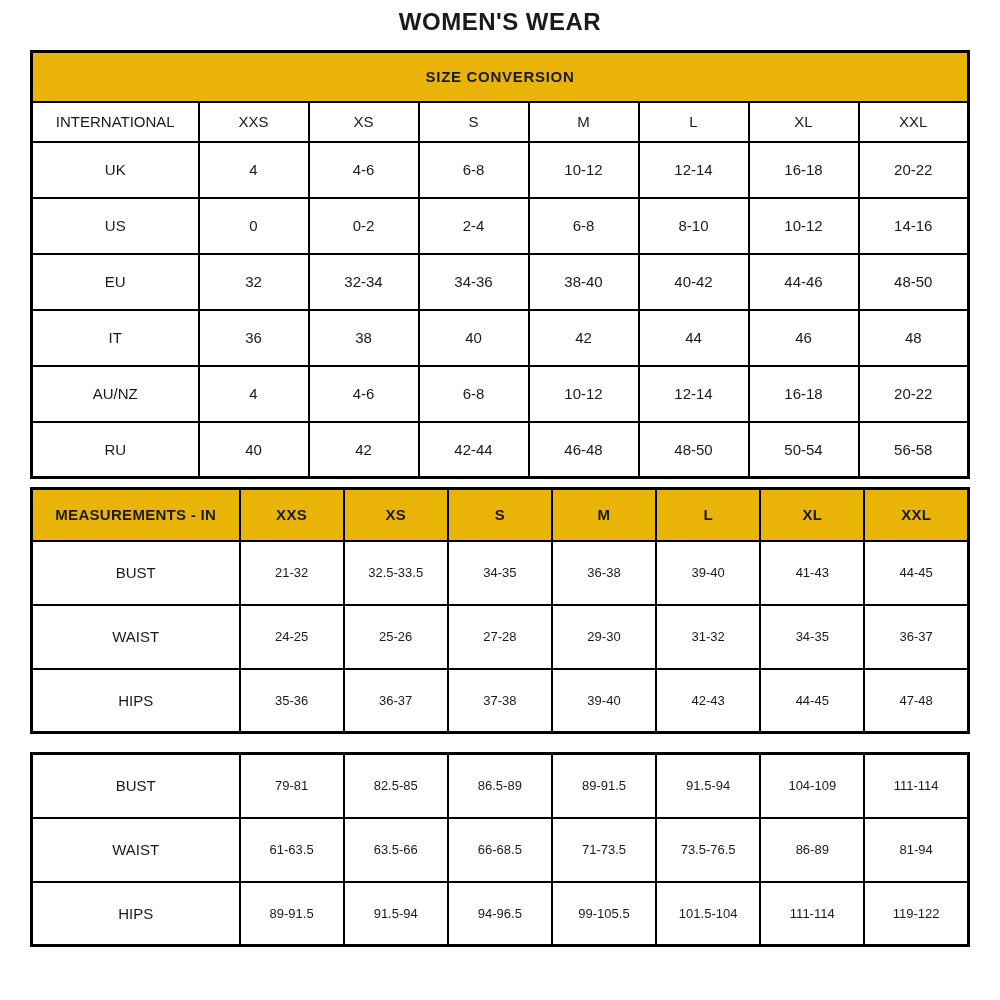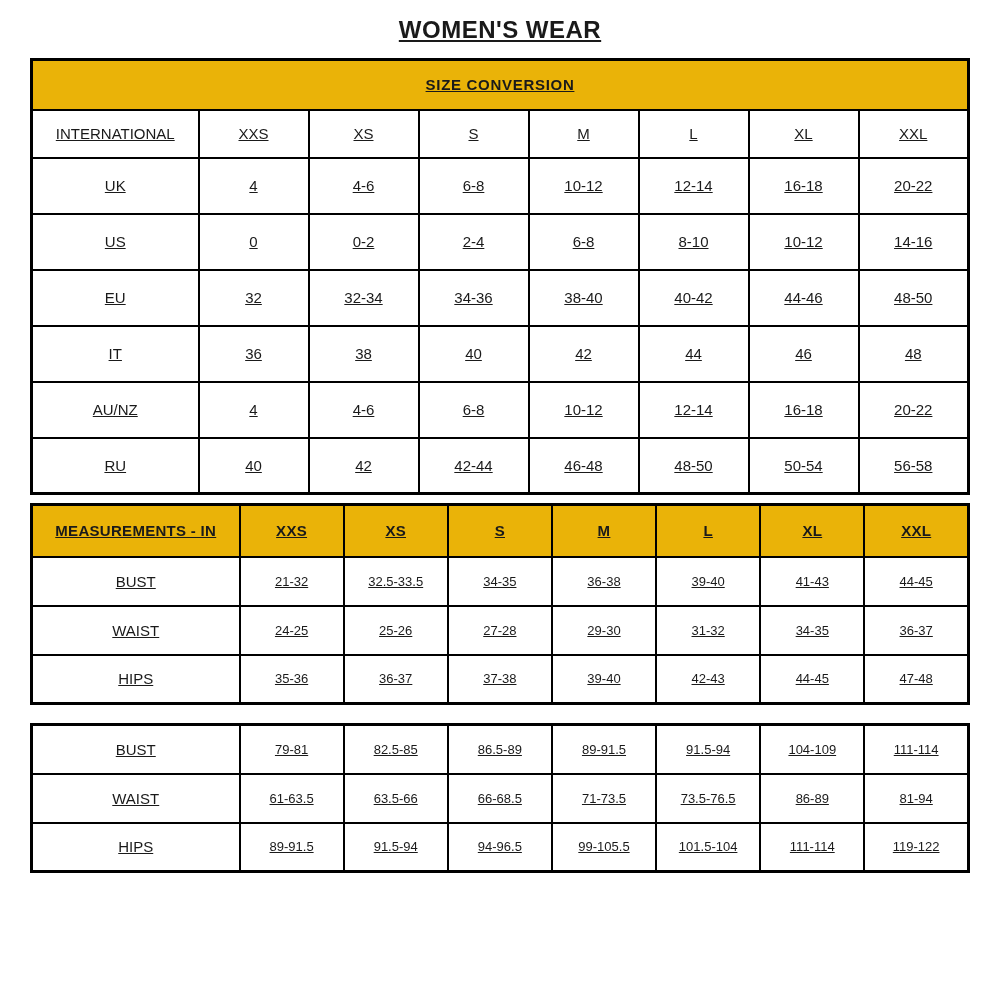--- a/index.html
+++ b/index.html
@@ -3,21 +3,21 @@
 <meta charset="utf-8">
 <style>
   * { box-sizing: border-box; }
   html, body { margin: 0; padding: 0; }
   body {
     width: 1000px; height: 1000px;
     background: #ffffff;
     color: #1a1a1a;
     font-family: "Liberation Sans", sans-serif;
   }
-  .page { padding: 12px 30px 0 30px; text-decoration: underline; }
+  .page { padding: 4px 30px 0 30px; }
   .title {
     margin: 4px 0 14px 0;
     text-align: center;
     font-size: 24px;
     font-weight: 700;
     letter-spacing: 0.5px;
   }
   table {
     width: 100%;
     border-collapse: collapse;
@@ -34,25 +34,25 @@
   }
   .gray { background: #eab308; }
 
   .t1 { margin-bottom: 8px; }
   .t2 { margin-bottom: 18px; }
 
   .t1 col.label-col { width: 167px; }
   .t2 col.label-col, .t3 col.label-col { width: 208px; }
 
   .t1 .title-row td { height: 50px; font-size: 15px; font-weight: 700; letter-spacing: 0.7px; }
-  .t1 .hdr-row td   { height: 48px; font-size: 15px; }
+  .t1 .hdr-row td   { height: 40px; font-size: 15px; }
   .t1 .data-row td  { height: 56px; font-size: 15px; }
 
   .t2 .hdr-row td, .t3 .hdr-row td { height: 52px; font-size: 15px; font-weight: 700; letter-spacing: 0.3px; }
-  .t2 .data-row td, .t3 .data-row td { height: 49px; font-size: 13px; }
+  .t2 .data-row td, .t3 .data-row td { height: 64px; font-size: 13px; }
   .t2 .data-row td.row-label, .t3 .data-row td.row-label { font-size: 15px; }
 </style>
 </head>
 <body>
 
 <div class="page">
 
   <h1 class="title">WOMEN'S WEAR</h1>
 
   <table class="t1">

